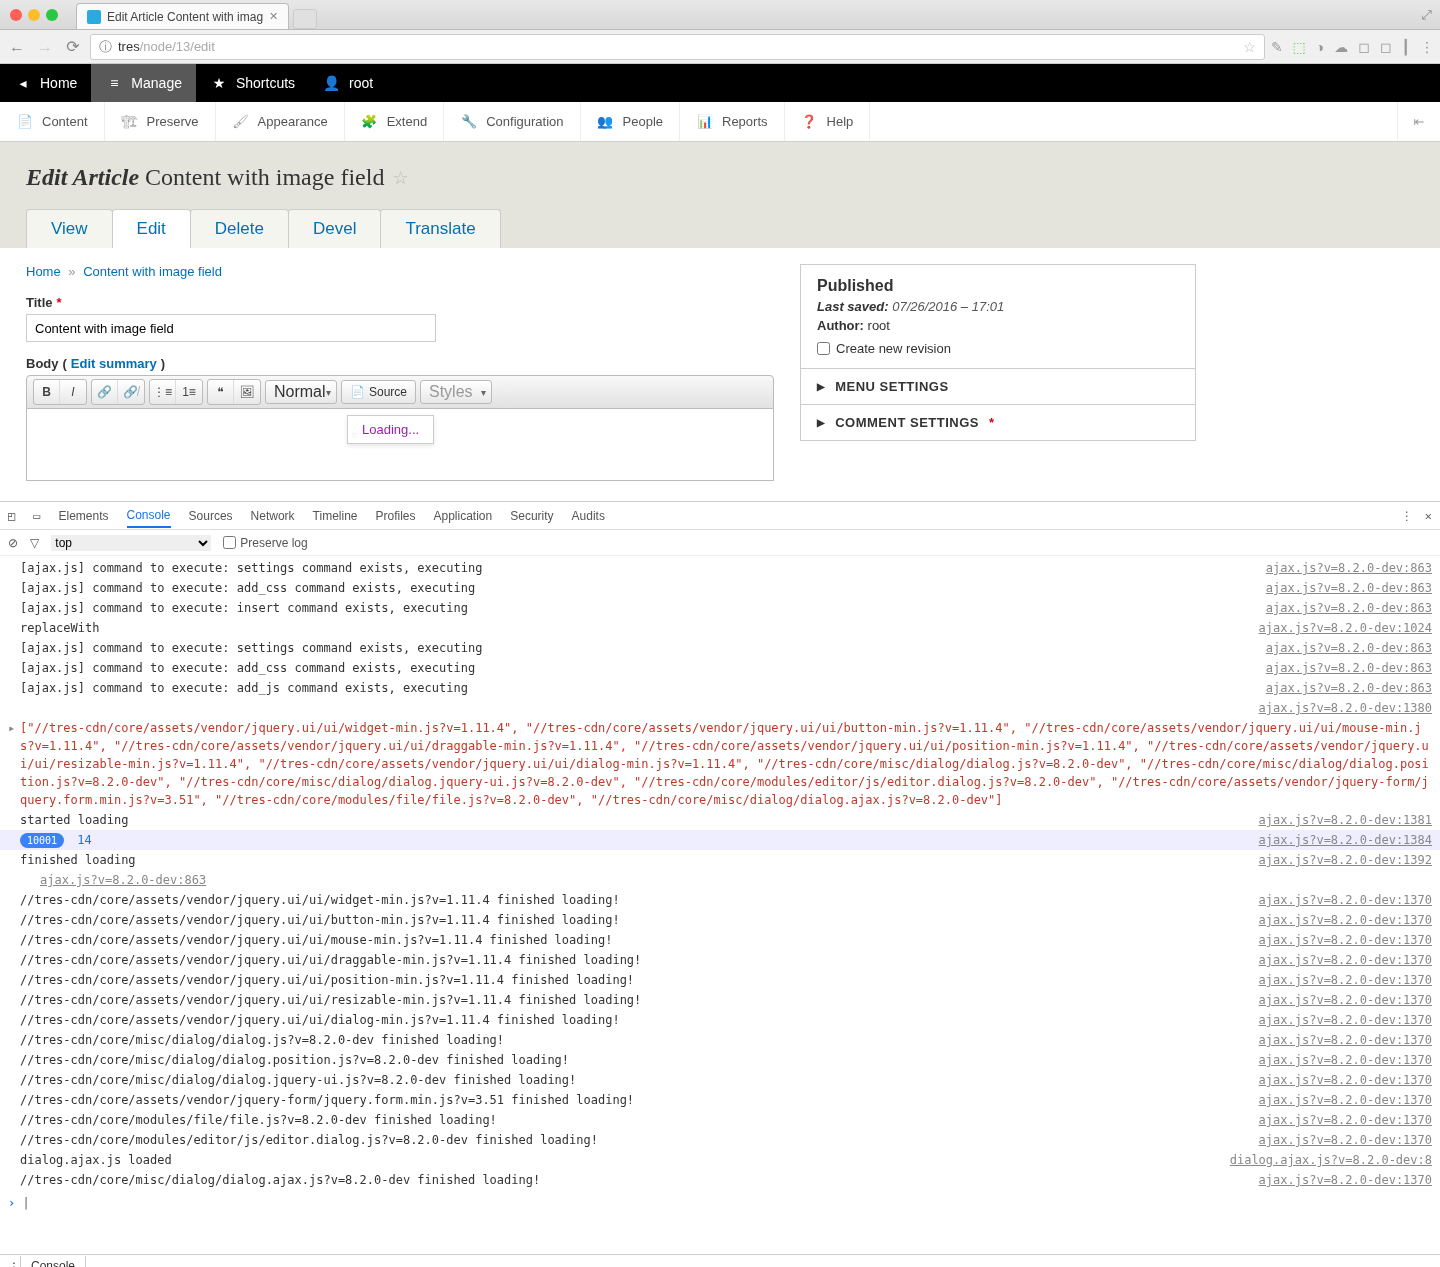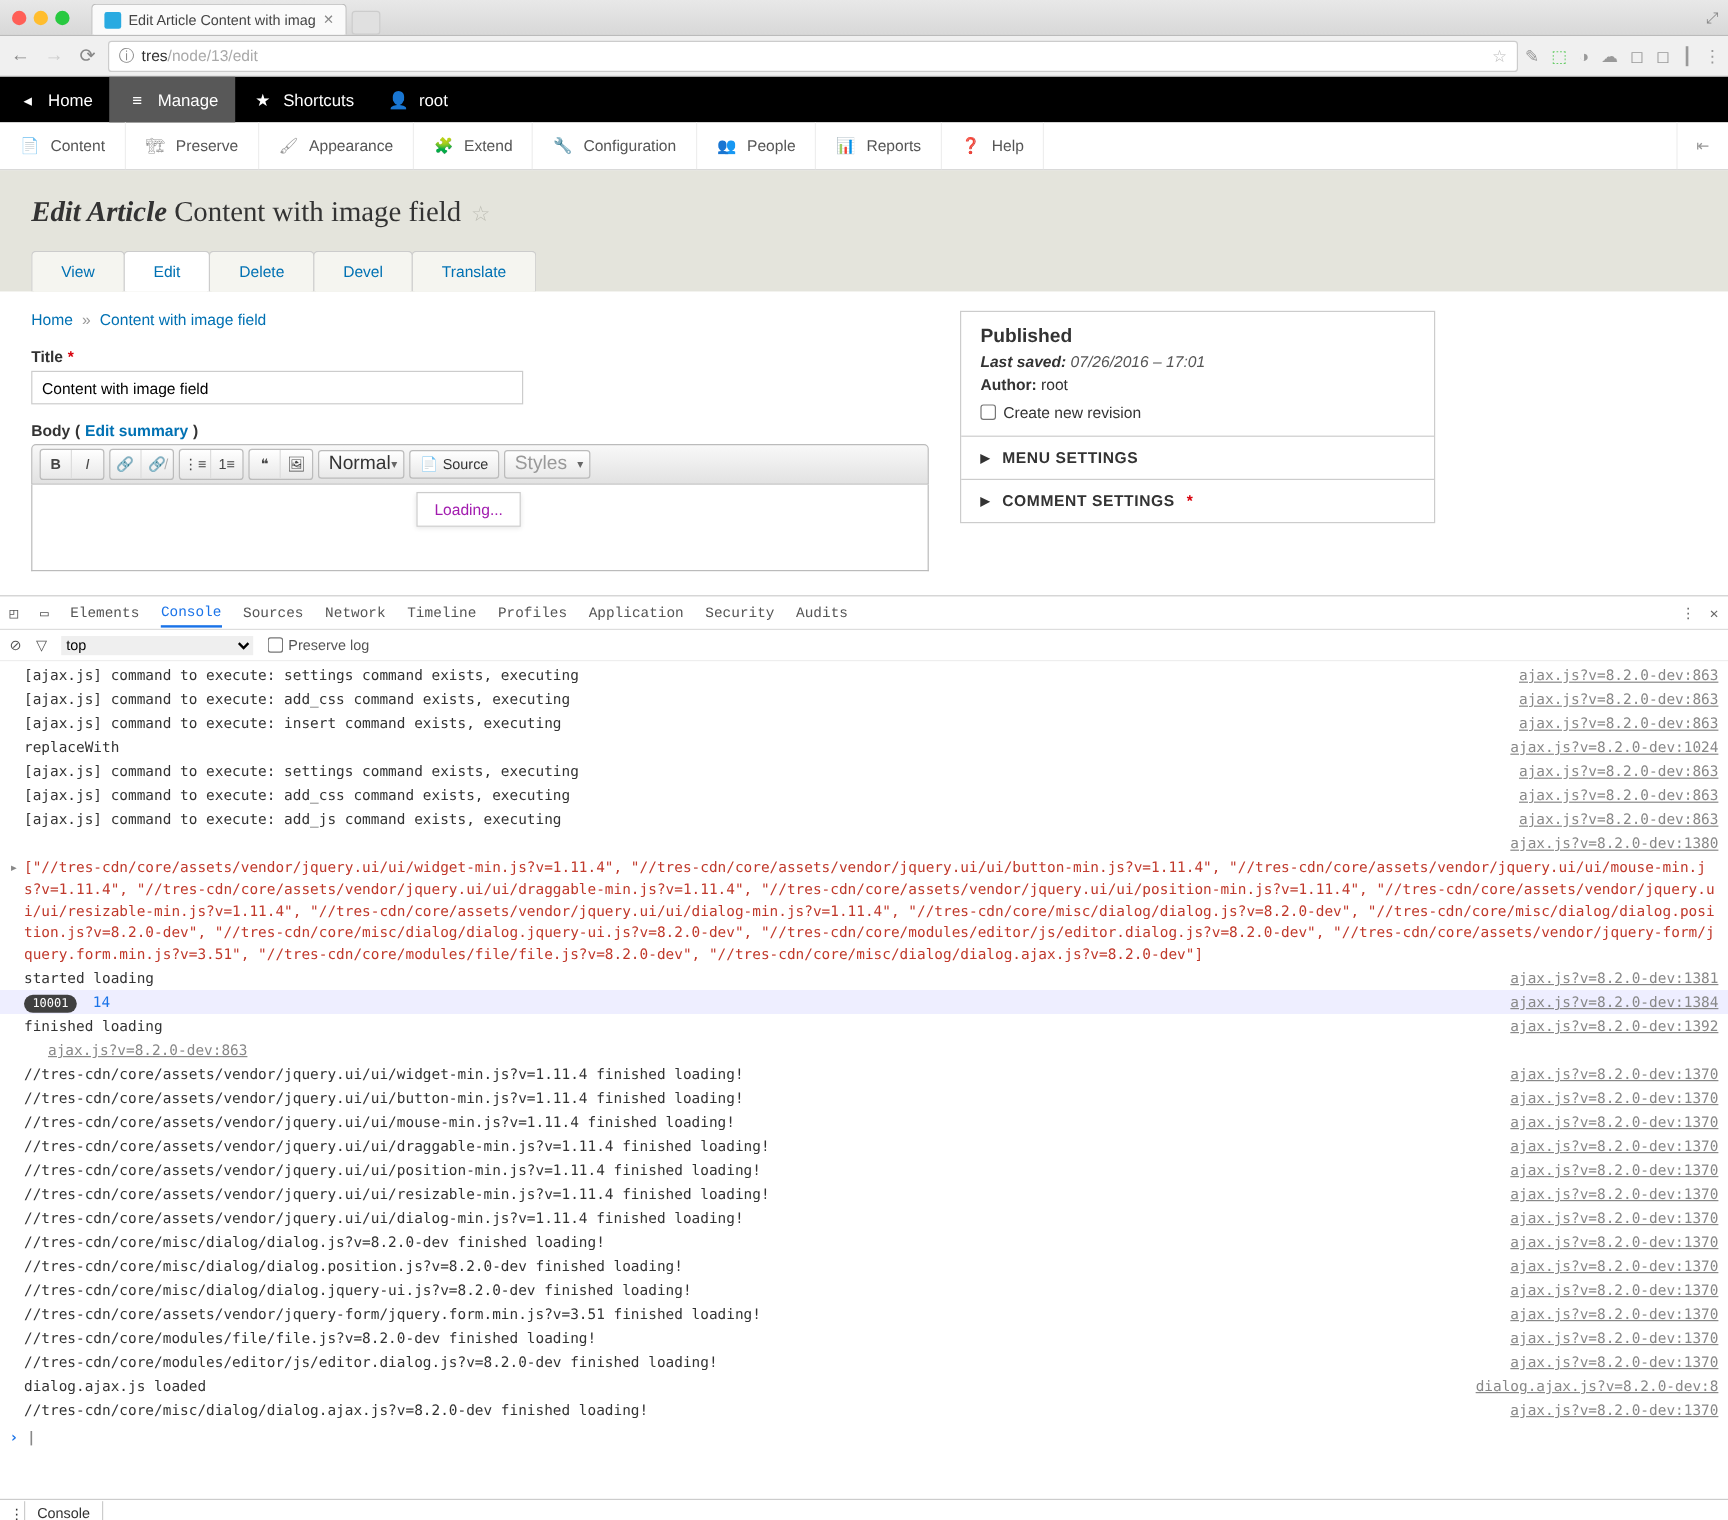--- a/index.html
+++ b/index.html
@@ -35,21 +35,21 @@
 .d-admin .right{margin-left:auto;border-left:1px solid #eee;border-right:none;padding:0 12px;}
 .am-icon{color:#999;width:18px;text-align:center;}
 
 
 .page-wrap{background:#e4e4dc;padding:22px 0 0;}
 .page-inner{padding:0 26px;}
 .page-title{font-family:Georgia,serif;font-size:24px;color:#333;display:flex;align-items:center;gap:8px;}
 .page-title .em{font-style:italic;font-weight:600;}
 .star-icon{color:#bdbdb4;font-size:18px;}
 .tab-row{display:flex;margin-top:18px;}
-.page-tab{padding:9px 24px;border:1px solid #ccc;border-bottom:none;background:#fff;color:#0071b3;font-size:13px;border-radius:4px 4px 0 0;margin-right:-1px;cursor:pointer;}
+.page-tab{padding:9px 24px;border:1px solid #ccc;border-bottom:none;background:#fff;color:#0071b3;font-size:17px;border-radius:4px 4px 0 0;margin-right:-1px;cursor:pointer;}
 .page-tab.secondary{background:#f5f5f0;}
 .page-tab.active{background:#fff;}
 
 
 .main{background:#fff;padding:16px 26px 20px;display:flex;gap:26px;}
 .breadcrumb{font-size:13px;margin-bottom:16px;}
 .breadcrumb a{color:#0071b3;text-decoration:none;}
 .breadcrumb .sep{color:#999;margin:0 4px;}
 .col-left{flex:1;max-width:748px;}
 .form-label{font-weight:600;font-size:13px;margin-bottom:4px;display:flex;gap:4px;}
@@ -78,34 +78,34 @@
 .side-row .lbl{font-style:italic;font-weight:600;}
 .side-row .author-lbl{font-weight:600;}
 .side-row .val{font-style:italic;color:#555;}
 .side-check{display:flex;align-items:center;gap:6px;margin-top:8px;font-size:13px;}
 .side-sec{border-top:1px solid #ccc;padding:10px 16px;display:flex;align-items:center;gap:10px;font-weight:600;font-size:13px;letter-spacing:.5px;cursor:pointer;}
 .side-sec .caret{font-size:10px;}
 
 
 .devtools{background:#fff;font-family:Menlo,Consolas,monospace;font-size:12px;color:#333;border-top:1px solid #ccc;}
 .dt-tabs{height:28px;border-bottom:1px solid #ddd;display:flex;align-items:center;padding:0 8px;gap:18px;color:#555;}
-.dt-tab{cursor:pointer;font-family:Liberation Mono, monospace;font-size:12px;}
+.dt-tab{cursor:pointer;font-family:Liberation Sans, sans-serif;font-size:12px;}
 .dt-tab.active{color:#1a73e8;border-bottom:2px solid #1a73e8;padding-bottom:4px;margin-bottom:-5px;}
 .dt-tab-right{margin-left:auto;display:flex;gap:12px;color:#666;}
 .dt-filter{height:26px;border-bottom:1px solid #eee;display:flex;align-items:center;gap:12px;padding:0 8px;font-family:"Helvetica Neue",Arial,sans-serif;font-size:12px;color:#555;}
 .dt-filter select{border:none;font-size:12px;width:160px;}
 .dt-console{padding:2px 0;}
 .log-row{display:flex;padding:1px 8px 1px 20px;line-height:1.5;}
 .log-row .msg{flex:1;white-space:pre-wrap;word-break:break-all;}
 .log-row .src{color:#888;text-decoration:underline;margin-left:20px;white-space:nowrap;}
 .log-row.err .msg{color:#c0392b;}
 .log-row.err{position:relative;}
 .log-row.err::before{content:"▸";position:absolute;left:8px;color:#888;}
 .badge-row{background:#eef;}
-.badge{display:inline-block;background:#404040;color:#fff;border-radius:8px;padding:0 7px;font-size:10px;margin-right:6px;}
+.badge{display:inline-block;background:#3b82f6;color:#fff;border-radius:8px;padding:0 7px;font-size:10px;margin-right:6px;}
 .prompt-row{padding:4px 8px;color:#1a73e8;font-weight:bold;}
 .prompt-row::after{content:" |";color:#888;animation:blink 1s infinite;}
 .dt-drawer{height:24px;border-top:1px solid #ccc;display:flex;align-items:center;padding:0 8px;font-family:"Helvetica Neue",Arial,sans-serif;font-size:12px;}
 .dt-drawer .dtab{border:1px solid #ccc;border-top:none;padding:3px 10px;background:#fff;}
 </style>
 </head>
 <body>
 
 <div class="chrome-top">
   <div class="traffic">

